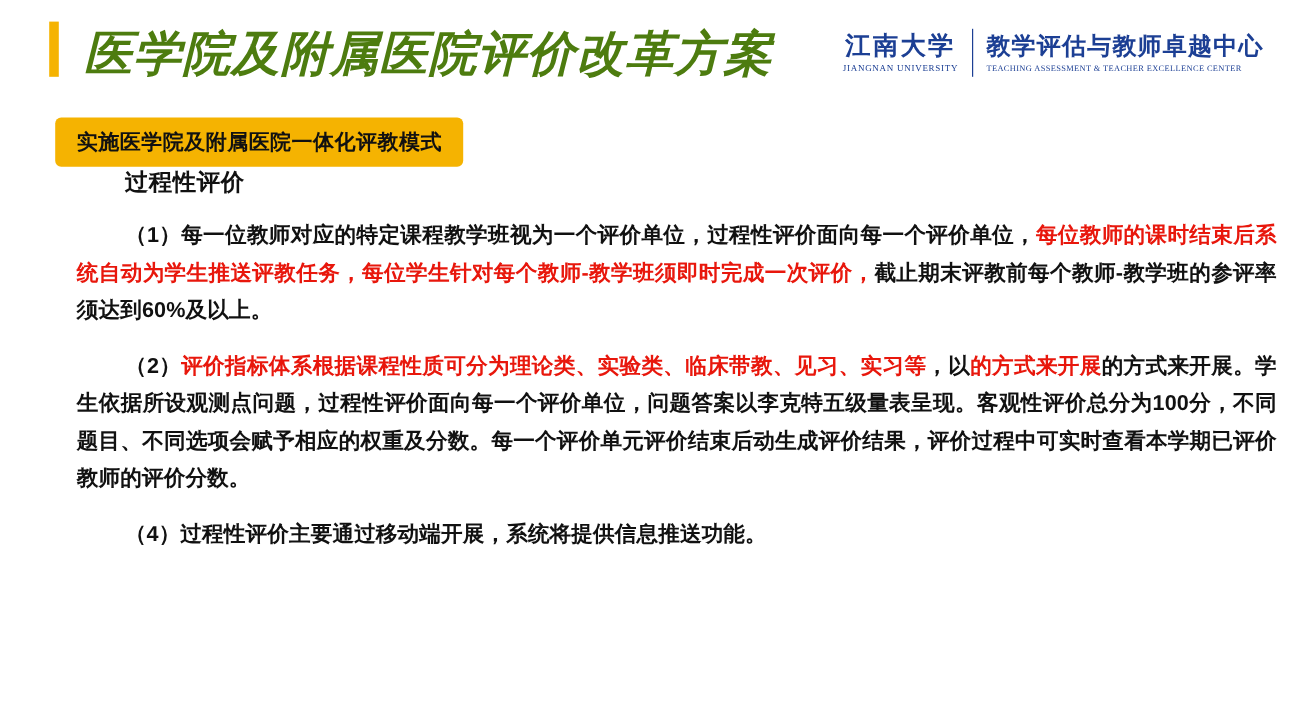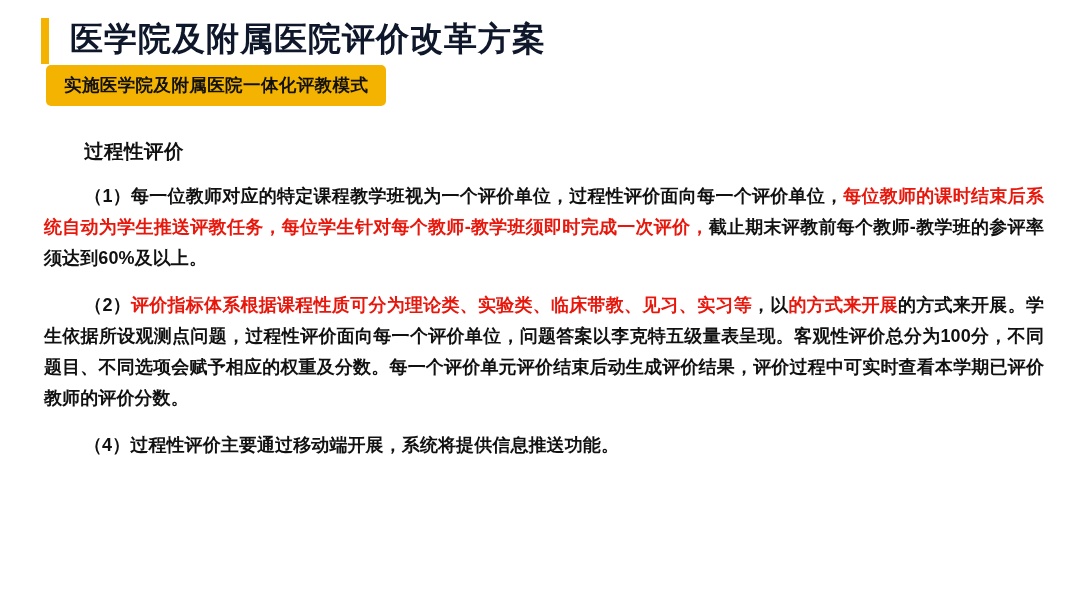--- a/index.html
+++ b/index.html
@@ -26,25 +26,26 @@
     left: 41px;
     top: 18px;
     width: 8px;
     height: 46px;
     background: #f5b301;
   }
   .slide-title {
     position: absolute;
     left: 70px;
     top: 17px;
-    font-size: 33px;
+    font-size: 40px;
     font-weight: bold;
     letter-spacing: 1px;
-    color: #0f172a;
+    color: #4d7c0f;
     white-space: nowrap;
+    font-style: italic;
   }
 
   
   .logo-block {
     position: absolute;
     right: 34px;
     top: 22px;
     display: flex;
     align-items: center;
     height: 44px;
@@ -95,35 +96,35 @@
     font-size: 7px;
     color: #1c3f94;
     letter-spacing: 0.3px;
     margin-top: 3px;
   }
 
   
   .banner {
     position: absolute;
     left: 46px;
-    top: 65px;
+    top: 98px;
     background: #f5b301;
     border-radius: 5px;
     padding: 8px 18px 9px 18px;
     font-size: 17.5px;
     font-weight: bold;
     color: #111111;
     letter-spacing: 0.4px;
     white-space: nowrap;
   }
 
   
   .content {
     position: absolute;
-    left: 44px;
+    left: 64px;
     top: 130px;
     width: 1000px;
   }
   .subhead {
     font-size: 19.5px;
     font-weight: bold;
     color: #111111;
     margin: 8px 0 10px 40px;
     letter-spacing: 0.5px;
   }
@@ -147,20 +148,31 @@
     color: #111111;
   }
 </style>
 </head>
 <body>
 
 <div class="slide-header">
   <div class="title-bar"></div>
   <div class="slide-title">医学院及附属医院评价改革方案</div>
 
+  <div class="logo-block">
+    <div class="logo-left">
+      <div class="logo-cn">江南大学</div>
+      <div class="logo-en">JIANGNAN UNIVERSITY</div>
+    </div>
+    <div class="logo-divider"></div>
+    <div class="logo-right">
+      <div class="logo-right-cn">教学评估与教师卓越中心</div>
+      <div class="logo-right-en">TEACHING ASSESSMENT &amp; TEACHER EXCELLENCE CENTER</div>
+    </div>
+  </div>
 </div>
 
 <div class="banner">实施医学院及附属医院一体化评教模式</div>
 
 <div class="content">
   <div class="subhead">过程性评价</div>
   <div id="paragraphs">
       <div class="para"><span class="indent"></span><span class="black">（1）每一位教师对应的特定课程教学班视为一个评价单位，过程性评价面向每一个评价单位，</span><span class="red">每位教师的课时结束后系统自动为学生推送评教任务，每位学生针对每个教师-教学班须即时完成一次评价，</span><span class="black">截止期末评教前每个教师-教学班的参评率须达到60%及以上。</span></div>
       <div class="para"><span class="indent"></span><span class="black">（2）</span><span class="red">评价指标体系根据课程性质可分为理论类、实验类、临床带教、见习、实习等</span><span class="black">，以</span><span class="red">的方式来开展</span><span class="black">的方式来开展。学生依据所设观测点问题，过程性评价面向每一个评价单位，问题答案以李克特五级量表呈现。客观性评价总分为100分，不同题目、不同选项会赋予相应的权重及分数。每一个评价单元评价结束后动生成评价结果，评价过程中可实时查看本学期已评价教师的评价分数。</span></div>
       <div class="para"><span class="indent"></span><span class="black">（4）过程性评价主要通过移动端开展，系统将提供信息推送功能。</span></div>

